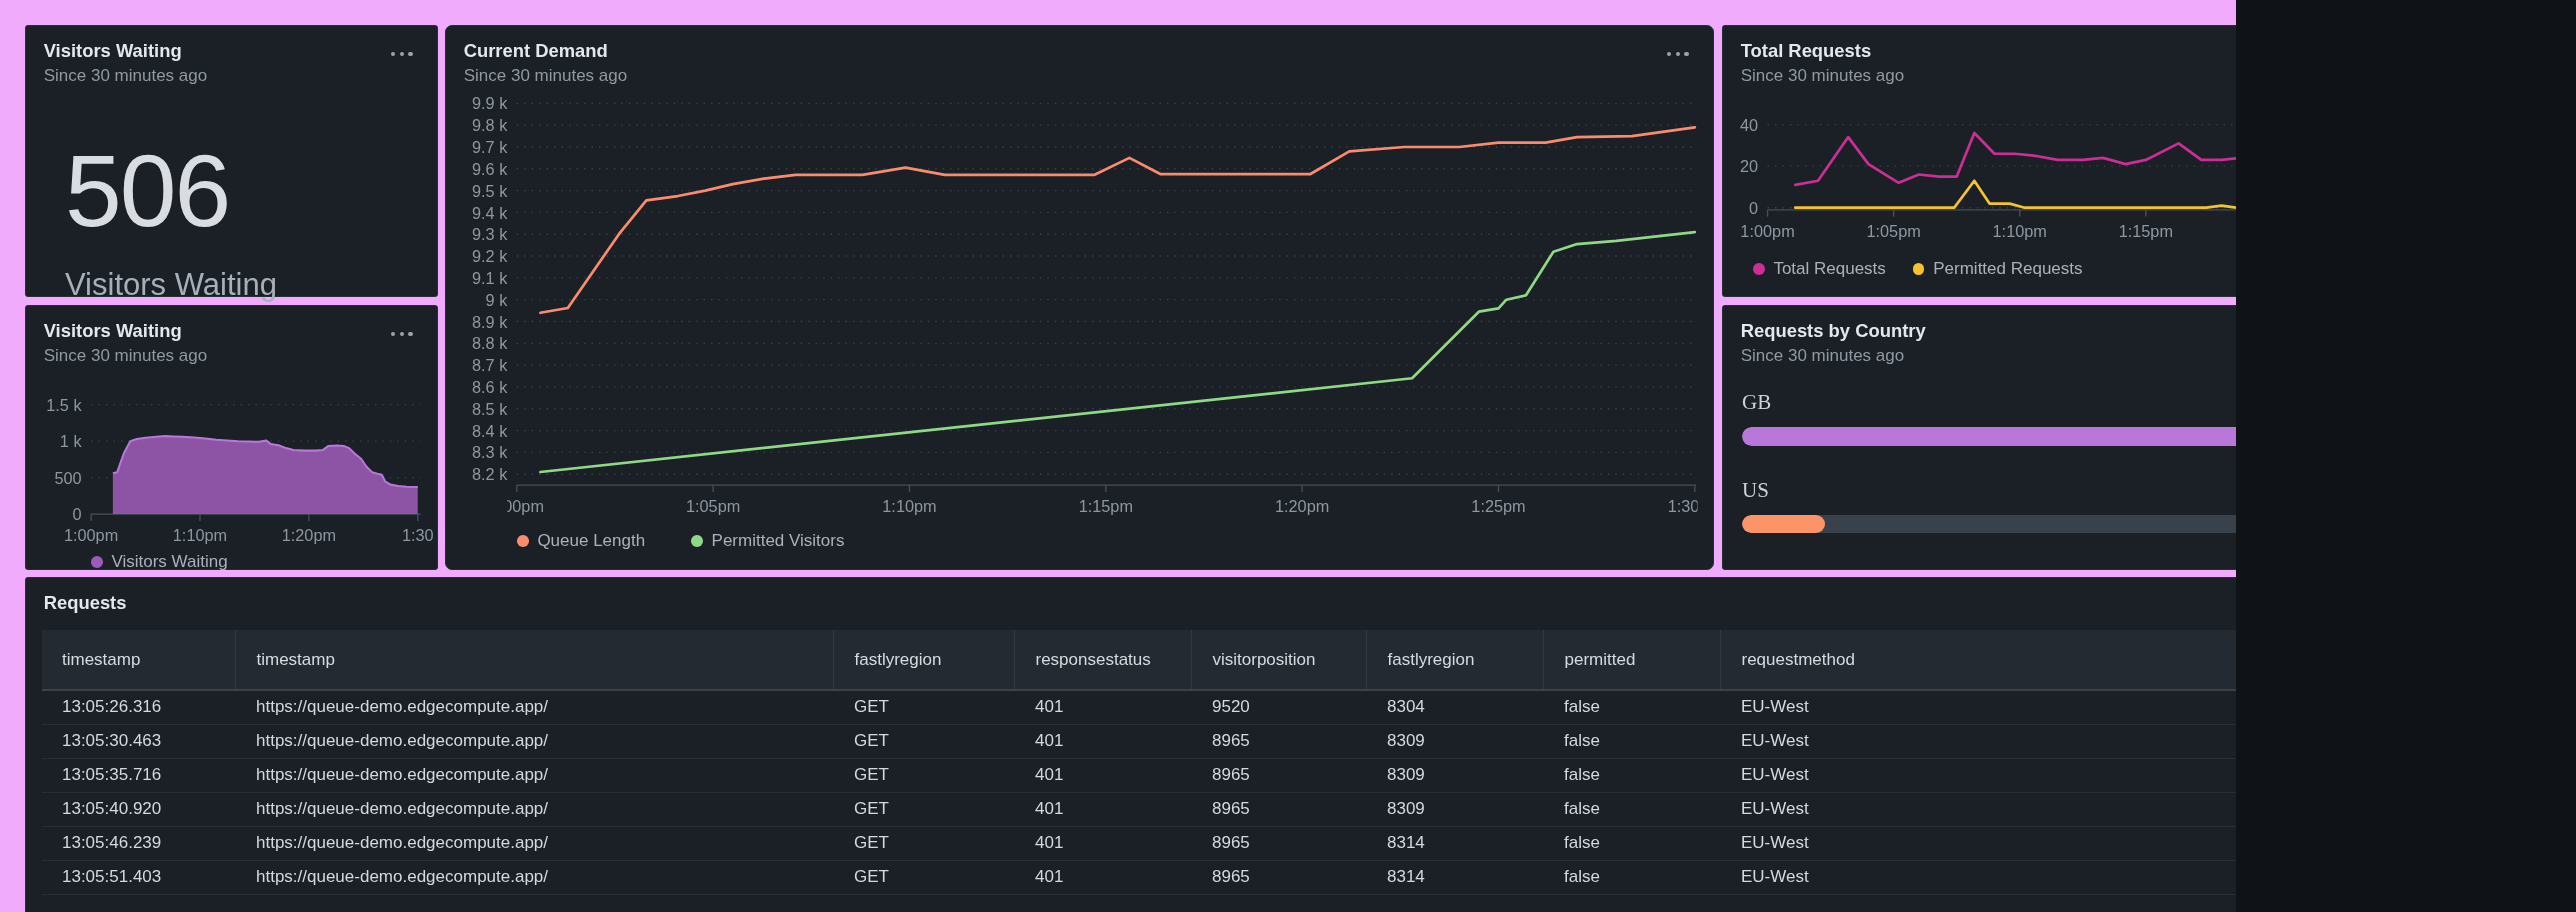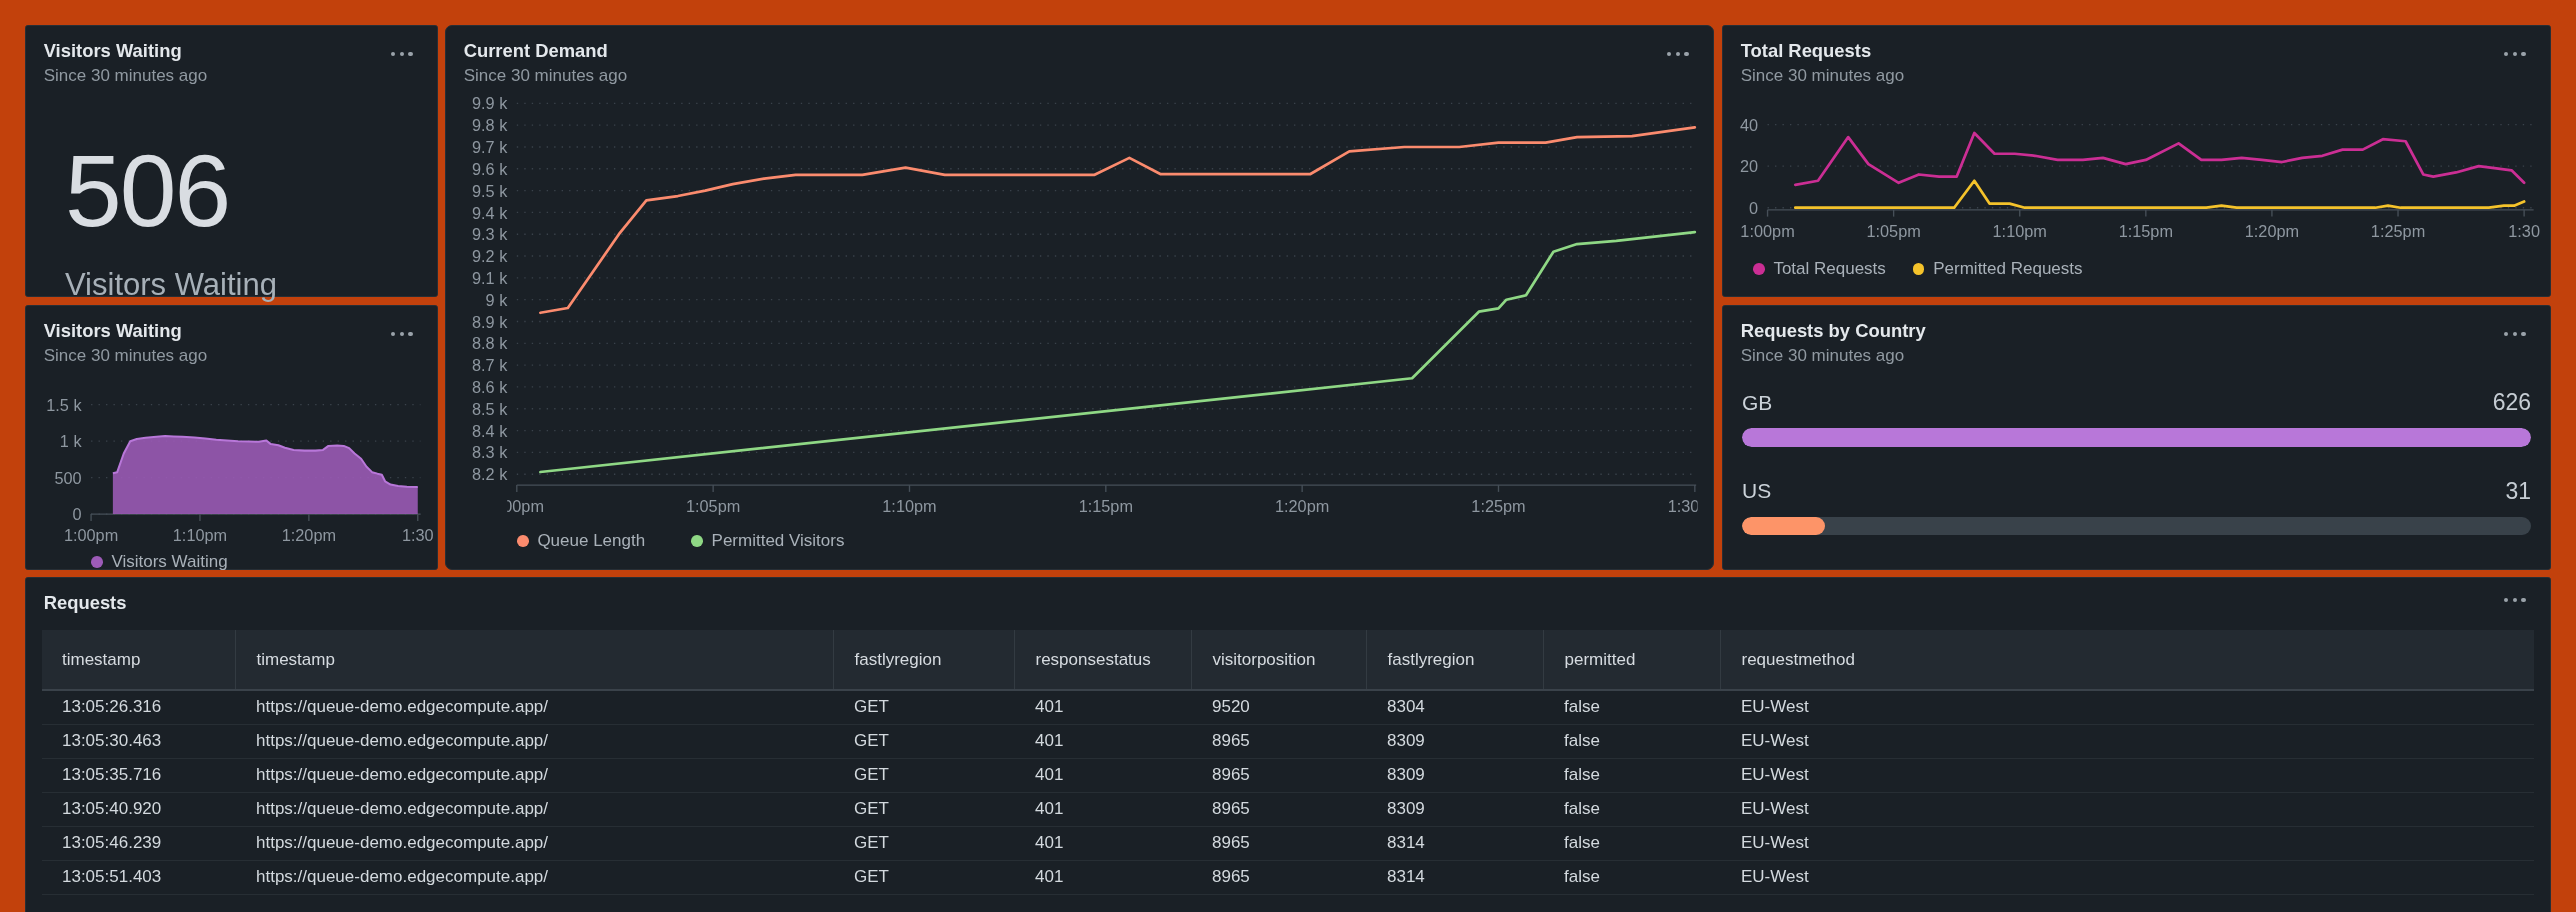--- a/index.html
+++ b/index.html
@@ -1,37 +1,37 @@
 <!DOCTYPE html>
 <html style="font-size:11px"><head>
 <meta charset="utf-8">
 <style>
   html,body{margin:0;padding:0;background:#0F1317;}
-  #board{position:relative;width:2576px;height:913px;background:#c2410c;
+  #board{position:relative;width:2236px;height:913px;background:#f0abfc;
          font-family:"Liberation Sans",sans-serif;overflow:hidden;}
   .panel{position:absolute;background:#1A2026;border:0.7px solid #272E35;border-radius:2.7px;box-sizing:border-box;}
   .p-head{position:absolute;top:13.6px;left:17.7px;right:54px;}
   .p-title{font-size:18.4px;font-weight:700;color:#E4E8EC;line-height:1.15;}
   .p-sub{font-size:17px;color:#9099A1;margin-top:5.4px;}
   .menu{position:absolute;top:22px;right:20.4px;display:flex;gap:4.8px;cursor:pointer;padding:4.1px;}
   .menu i{width:4.1px;height:4.1px;border-radius:50%;background:#9AA2AA;display:block;}
   .chart-svg{position:absolute;left:16.3px;display:block;}
   #demand-svg{overflow:hidden;}
   .ovis{overflow:visible;}
   .legend{position:absolute;display:flex;gap:27px;align-items:center;}
   .legend .it{display:flex;align-items:center;gap:8.8px;font-size:17px;color:#A9B1B9;cursor:pointer;}
   .legend .dot{width:11.6px;height:11.6px;border-radius:50%;flex:0 0 auto;}
   
   .stat-body{position:absolute;left:39px;top:114px;}
   .stat-value{font-size:102px;font-weight:500;color:#D9DDE2;letter-spacing:-2px;line-height:1;}
   .stat-label{font-size:31px;color:#A7B0B8;margin-top:24.5px;}
   
   .country-rows{position:absolute;left:19px;right:19px;top:83px;}
   .c-row{margin-bottom:31px;}
-  .c-line{display:flex;justify-content:space-between;align-items:center;margin-bottom:12.2px;}
+  .c-line{display:flex;justify-content:space-between;align-items:flex-end;margin-bottom:12.2px;font-family:Liberation Serif, serif;}
   .c-label{font-size:21px;color:#CBD2D9;}
   .c-value{font-size:23px;color:#C6CDD4;}
   .c-track{height:18.4px;border-radius:9.5px;background:#39424A;overflow:hidden;}
   .c-fill{height:100%;border-radius:9.5px;}
   
   .tbl-wrap{position:absolute;left:15.6px;top:52px;right:15.6px;}
   table.req{border-collapse:collapse;width:100%;font-size:17px;color:#D3D9DE;table-layout:fixed;}
   table.req thead th{background:#232A31;height:60px;text-align:left;padding:0 6.8px 0 20.4px;
       font-weight:500;color:#D6DBE0;border-right:1.4px solid #333B42;border-bottom:2px solid #3A424A;
       box-sizing:border-box;white-space:nowrap;overflow:hidden;cursor:pointer;}

